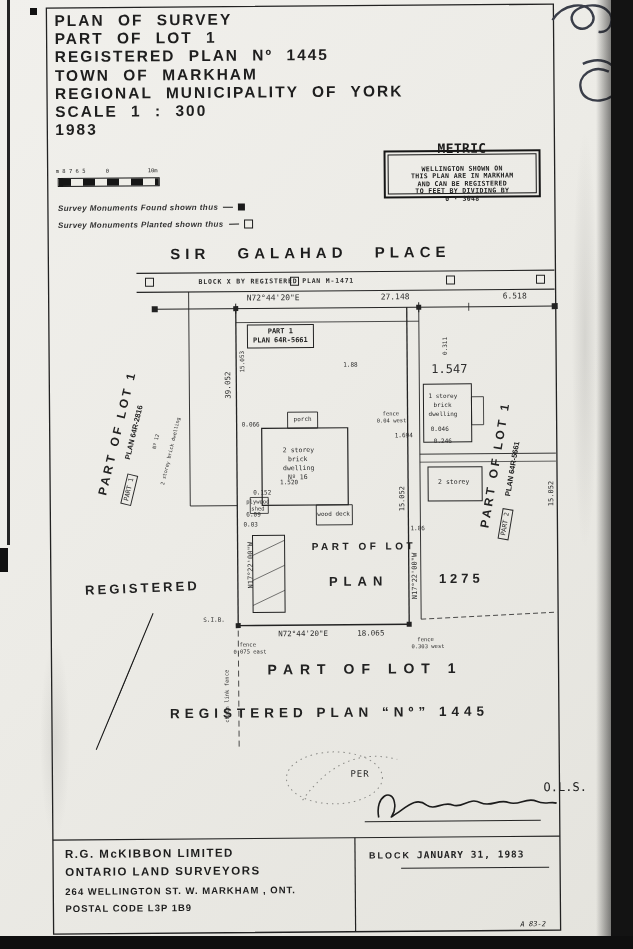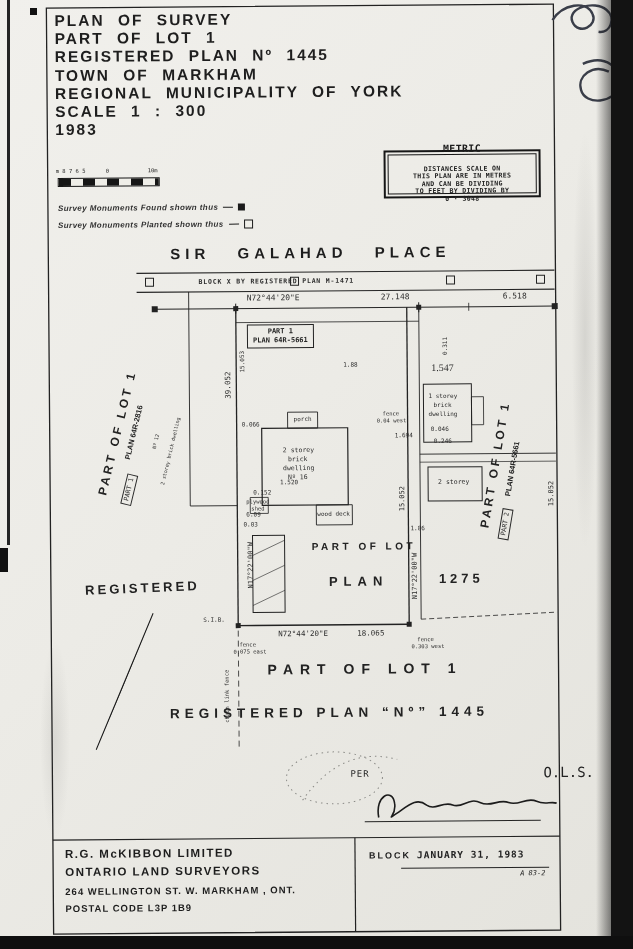--- a/index.html
+++ b/index.html
@@ -40,21 +40,21 @@
   #metric-box{
     position:absolute;left:386px;top:151px;width:157px;height:48px;
     border:2px solid #161616;padding:2px;box-sizing:border-box;background:transparent;
   }
   #metric-inner{
     border:1px solid #161616;height:100%;box-sizing:border-box;
     display:flex;flex-direction:column;justify-content:center;text-align:center;
     font-size:6.6px;font-weight:bold;line-height:7.5px;letter-spacing:.3px;color:#1b1b1b;
     font-family:"DejaVu Sans Mono",monospace;
   }
-  #metric-title{font-size:10px;margin-bottom:13px;}
+  #metric-title{font-size:13px;margin-bottom:13px;}
   
   #street-name{
     position:absolute;left:172px;top:244px;font-size:15px;font-weight:bold;
     letter-spacing:5px;word-spacing:18px;color:#1d1d1d;
   }
   #block-label{
     position:absolute;left:200px;top:277px;font-size:6.5px;font-weight:bold;
     letter-spacing:.8px;color:#2c2c2c;font-family:"DejaVu Sans Mono",monospace;
   }
   #part1-box{
@@ -190,41 +190,41 @@
     </div>
     <div class="legend-row" style="left:60px;top:219px;">
       <span>Survey Monuments Planted shown thus</span>
       <span class="legend-dash"></span>
       <span class="sym-planted"></span>
     </div>
 
     <div id="metric-box">
       <div id="metric-inner">
         <div id="metric-title">METRIC</div>
-        <div>DISTANCES SCALE ON</div>
-        <div>THIS PLAN ARE IN METRES</div>
-        <div>AND CAN BE DIVIDING</div>
+        <div>WELLINGTON SHOWN ON</div>
+        <div>THIS PLAN ARE IN MARKHAM</div>
+        <div>AND CAN BE REGISTERED</div>
         <div>TO FEET BY DIVIDING BY</div>
         <div>0 · 3048</div>
       </div>
     </div>
 
     <div id="street-name">SIR GALAHAD PLACE</div>
     <div id="block-label">BLOCK  X   BY   REGISTERED   PLAN   M-1471</div>
     <div id="part1-box">
       <div>PART  1</div>
       <div>PLAN 64R-5661</div>
     </div>
 
     <div id="annotations" style="position:absolute;inset:0;">
         <div class="plan-label" style="left: 248px; top: 294px; font-size: 8px;">N72°44'20"E</div>
         <div class="plan-label" style="left: 382px; top: 294px; font-size: 8px;">27.148</div>
         <div class="plan-label" style="left: 504px; top: 294px; font-size: 8px;">6.518</div>
         <div class="plan-label" style="left: 443px; top: 356px; font-size: 6px; transform: rotate(-90deg);">0.311</div>
-        <div class="plan-label" style="left: 432px; top: 364px; font-size: 10px; font-family: Liberation Serif, serif;">1.547</div>
+        <div class="plan-label" style="left: 432px; top: 364px; font-size: 12px;">1.547</div>
         <div class="plan-label" style="left: 344px; top: 362px; font-size: 6px;">1.88</div>
         <div class="plan-label" style="left: 225px; top: 398px; font-size: 7.5px; transform: rotate(-90deg);">39.052</div>
         <div class="plan-label" style="left: 240px; top: 372px; font-size: 6px; transform: rotate(-90deg);">15.053</div>
         <div class="plan-label" style="left: 242px; top: 421px; font-size: 6px;">0.066</div>
         <div class="plan-label" style="left: 294px; top: 416px; font-size: 6px;">porch</div>
         <div class="plan-label" style="left: 283px; top: 447px; font-size: 6.5px;">2 storey</div>
         <div class="plan-label" style="left: 288px; top: 456px; font-size: 6.5px;">brick</div>
         <div class="plan-label" style="left: 283px; top: 465px; font-size: 6.5px;">dwelling</div>
         <div class="plan-label" style="left: 288px; top: 474px; font-size: 6.5px;">Nº 16</div>
         <div class="plan-label" style="left: 383px; top: 412px; font-size: 5.5px;">fence</div>
@@ -266,29 +266,29 @@
         <div class="plan-label" style="left: 223px; top: 722px; font-size: 5.5px; transform: rotate(-90deg);">chain link fence</div>
         <div class="plan-label big" style="left: 311px; top: 542px; font-size: 10px; letter-spacing: 3.5px;">PART OF LOT</div>
         <div class="plan-label big" style="left: 328px; top: 575px; font-size: 13px; letter-spacing: 6px;">PLAN</div>
         <div class="plan-label big" style="left: 438px; top: 573px; font-size: 13px; letter-spacing: 4px;">1275</div>
         <div class="plan-label big" style="left: 84px; top: 582px; font-size: 13px; letter-spacing: 3px; transform: rotate(-2deg);">REGISTERED</div>
         <div class="plan-label big" style="left: 266px; top: 662px; font-size: 14px; letter-spacing: 7px;">PART OF LOT 1</div>
         <div class="plan-label big" style="left: 168px; top: 706px; font-size: 13.5px; letter-spacing: 5px;">REGISTERED PLAN “Nº” 1445</div>
       </div>
 
     <div class="sig-text" style="left:348px;top:769px;font-size:9px;letter-spacing:1px;">PER</div>
-    <div class="sig-text" style="left:541px;top:766px;font-size:14px;">O.L.S.</div>
+    <div class="sig-text" style="left:541px;top:782px;font-size:12px;">O.L.S.</div>
 
     <div class="footer-text" style="left:62px;top:846px;font-size:11.5px;letter-spacing:1.5px;">R.G. McKIBBON LIMITED</div>
     <div class="footer-text" style="left:62px;top:864px;font-size:11.5px;letter-spacing:1.5px;">ONTARIO LAND SURVEYORS</div>
     <div class="footer-text" style="left:62px;top:884px;font-size:9.5px;letter-spacing:1px;">264  WELLINGTON  ST. W.  MARKHAM , ONT.</div>
     <div class="footer-text" style="left:62px;top:901px;font-size:9.5px;letter-spacing:1px;">POSTAL  CODE  L3P 1B9</div>
     <div class="footer-text" style="left:366px;top:851px;font-size:9px;letter-spacing:2px;">BLOCK</div>
     <div class="sig-text" style="left:414px;top:850px;font-size:9.5px;letter-spacing:1px;font-weight:bold;">JANUARY 31, 1983</div>
-    <div class="sig-text" style="left:517px;top:871px;font-size:7px;font-style:italic;">A 83-2</div>
+    <div class="sig-text" style="left:517px;top:922px;font-size:7px;font-style:italic;">A 83-2</div>
   </div>
 
   <div id="smudge1" class="smudge"></div>
   <div id="smudge2" class="smudge"></div>
   <div id="band-right-fade"></div>
   <div id="band-right"></div>
   <div id="band-bottom"></div>
   <div id="strip-left"></div>
   <div id="blob-left"></div>
   <div id="corner-square"></div>

